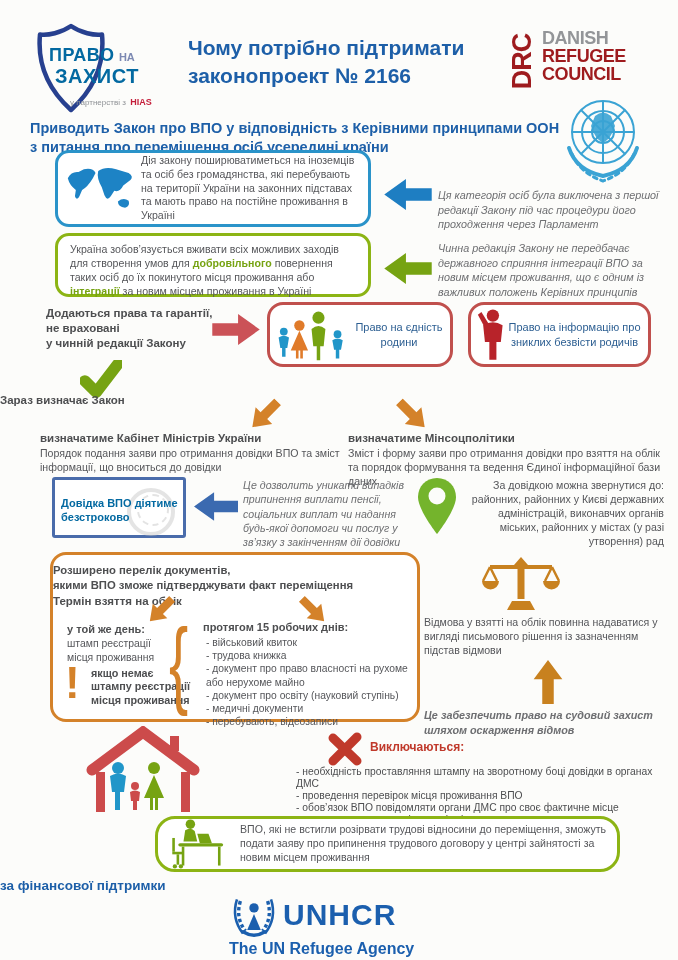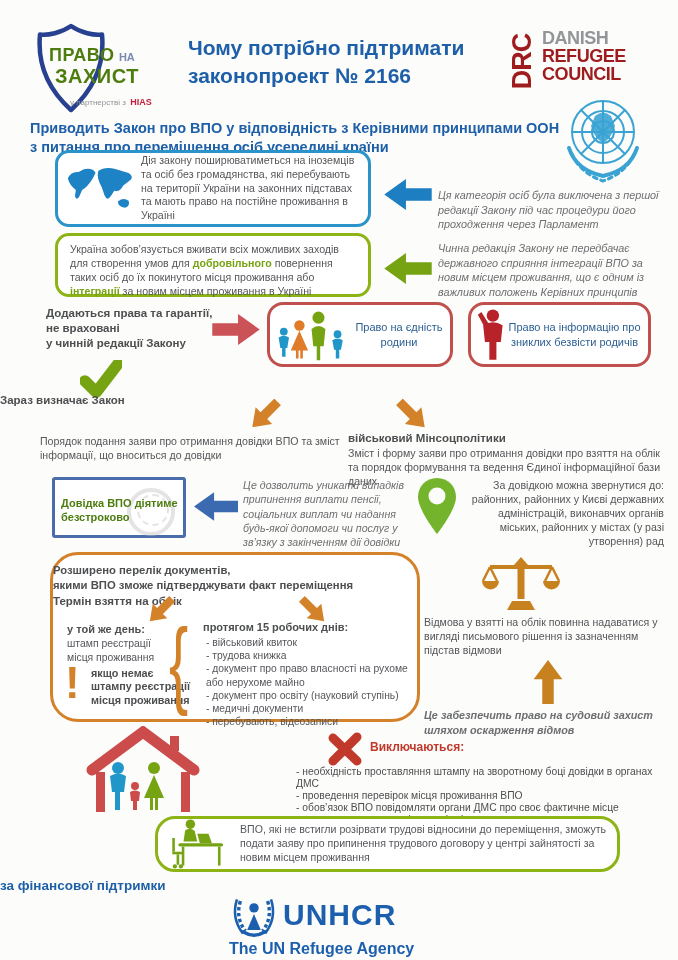--- a/index.html
+++ b/index.html
@@ -2,31 +2,31 @@
 <html><head>
 <meta charset="utf-8">
 <style>
   html,body{margin:0;padding:0;background:#e9e9e9;}
   body{display:flex;justify-content:center;font-family:"Liberation Sans",sans-serif;}
   .page{position:relative;width:678px;height:960px;background:#fcfcfa;overflow:hidden;}
   .abs{position:absolute;}
   .c{text-align:left;}
   .r{text-align:right;}
   .b{font-weight:bold;}
-  .navy{color:#4d7c0f;}
+  .navy{color:#0369a1;}
   .blue{color:#1d5fa8;}
   .body-t{color:#55565a;font-size:10.6px;line-height:1.32;}
   .note{color:#6d6e71;font-size:10.8px;line-height:1.35;font-style:italic;}
   .head{color:#4d4e50;font-weight:bold;}
   .rbox-label{color:#2d5f92;font-size:11px;line-height:1.3;text-align:center;}
   .box{position:absolute;background:#fff;box-sizing:border-box;}
   .box.bluebd{border:3px solid #2a93c9;border-radius:14px;}
   .box.greenbd{border:3px solid #8cb414;border-radius:14px;}
   .box.redbd{border:3.5px solid #c0504d;border-radius:16px;}
-  .box.orangebd{border:3.5px solid #d4822a;border-radius:28px;}
+  .box.orangebd{border:3.5px solid #d4822a;border-radius:16px;}
   .box.navybd{border:3px solid #4a6cab;border-radius:3px;}
   .hl{color:#76a312;font-weight:bold;}
   .flexrow{display:flex;align-items:center;}
   .excl{color:#d4822a;font-weight:bold;}
   .stamp{position:absolute;border-radius:50%;opacity:.5;}
   .drc-vert{position:absolute;left:-13px;top:18px;transform:rotate(-90deg);font-weight:800;font-size:27px;color:#9e1b1e;letter-spacing:-1px;}
   .drc-words{position:absolute;left:34px;top:1px;font-weight:800;font-size:19px;line-height:.95;transform:scaleX(.95);transform-origin:left top;letter-spacing:-.5px;}
   .listline{margin:0;}
 </style>
 </head>
@@ -144,24 +144,25 @@
 
   <div class="abs c head" style="left:0;top:394px;width:678px;font-size:11.5px;">Зараз визначає Закон</div>
   <svg class="abs" style="left:247px;top:402px;transform:rotate(-45deg);" width="36" height="25" viewBox="0 0 46 32">
     <polygon points="0,16 21,1 21,10 46,10 46,22 21,22 21,31" fill="#d4822a"></polygon>
   </svg>
   <svg class="abs" style="left:394px;top:402px;transform:rotate(45deg);" width="36" height="25" viewBox="0 0 46 32">
     <polygon points="46,16 25,1 25,10 0,10 0,22 25,22 25,31" fill="#d4822a"></polygon>
   </svg>
 
   <div class="abs c" style="left:40px;top:432px;width:300px;">
+    <div class="head" style="font-size:11.5px;">визначатиме Кабінет Міністрів України</div>
     <div class="body-t" style="margin-top:3px;">Порядок подання заяви про отримання довідки ВПО та зміст інформації, що вноситься до довідки</div>
   </div>
   <div class="abs c" style="left:348px;top:432px;width:320px;">
-    <div class="head" style="font-size:11.5px;">військовий Мінсоцполітики</div>
+    <div class="head" style="font-size:11.5px;">визначатиме Мінсоцполітики</div>
     <div class="body-t" style="margin-top:3px;">Зміст і форму заяви про отримання довідки про взяття на облік та порядок формування та ведення Єдиної інформаційної бази даних</div>
   </div>
 
   <div class="box navybd" style="left:52px;top:477px;width:134px;height:61px;">
     <div class="stamp" style="right:8px;top:8px;width:40px;height:40px;border:4px solid #c9c9c9;"></div>
     <div class="stamp" style="right:14px;top:14px;width:28px;height:28px;border:2px dashed #c9c9c9;"></div>
     <div class="abs c b navy" style="left:6px;top:16px;width:118px;font-size:11px;line-height:1.3;">Довідка ВПО діятиме безстроково</div>
   </div>
   <svg class="abs" style="left:194px;top:491px;" width="44" height="31" viewBox="0 0 46 32">
     <polygon points="0,16 21,1 21,10 46,10 46,22 21,22 21,31" fill="#3b6ab0"></polygon>

